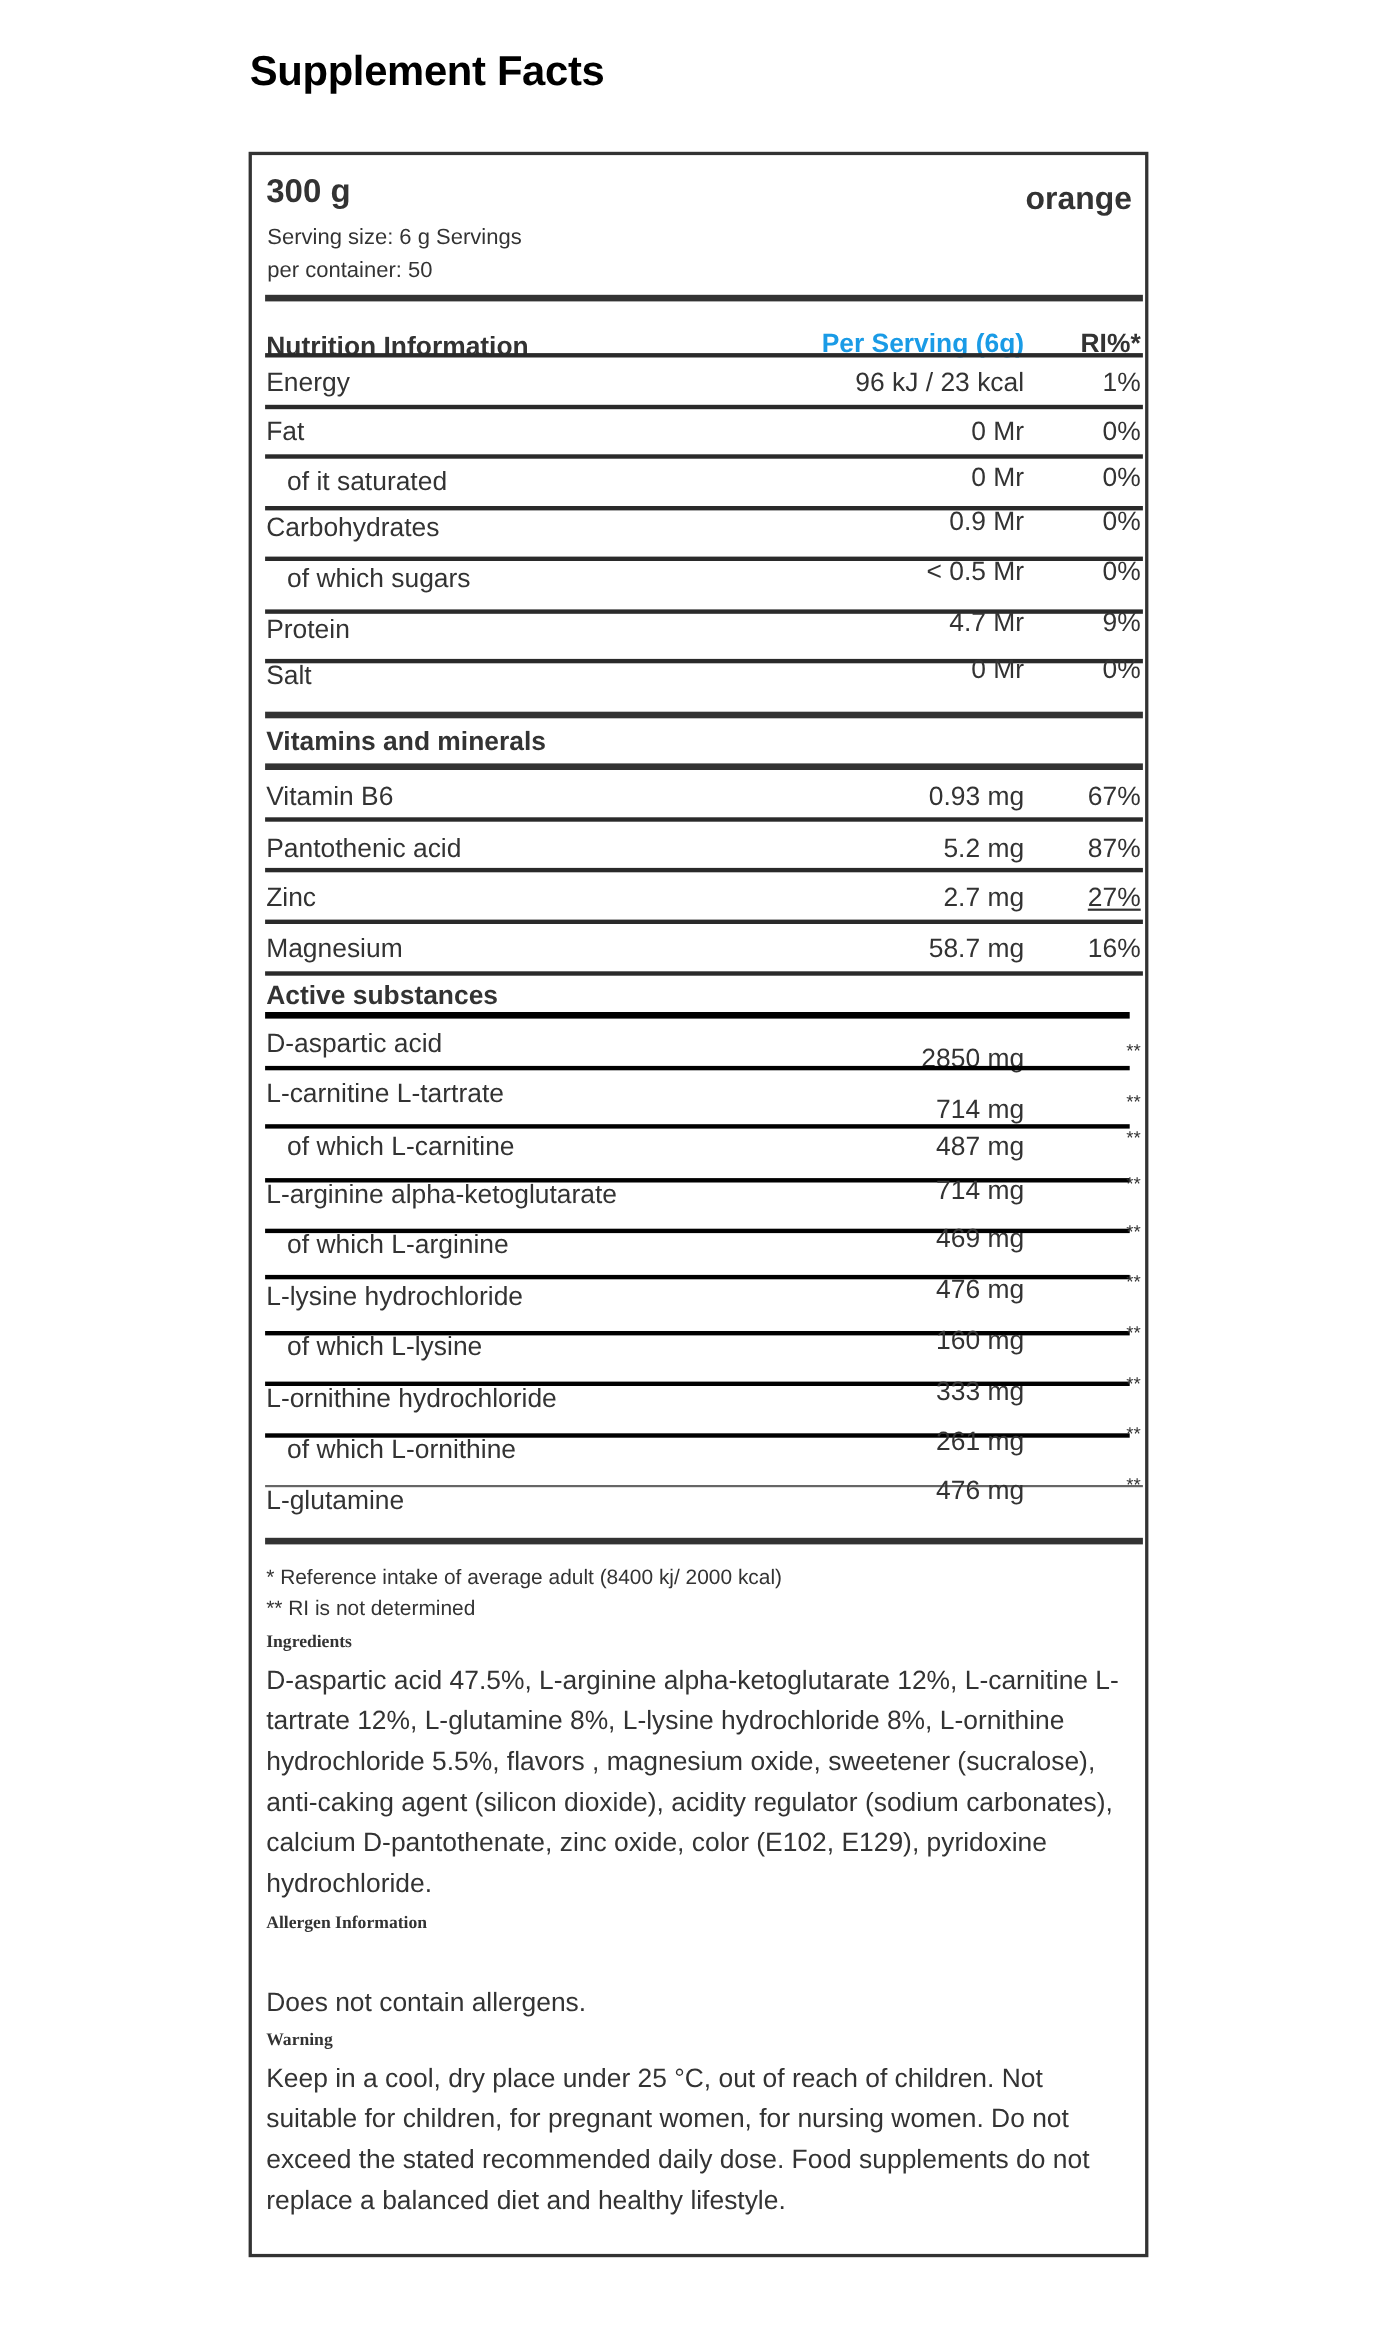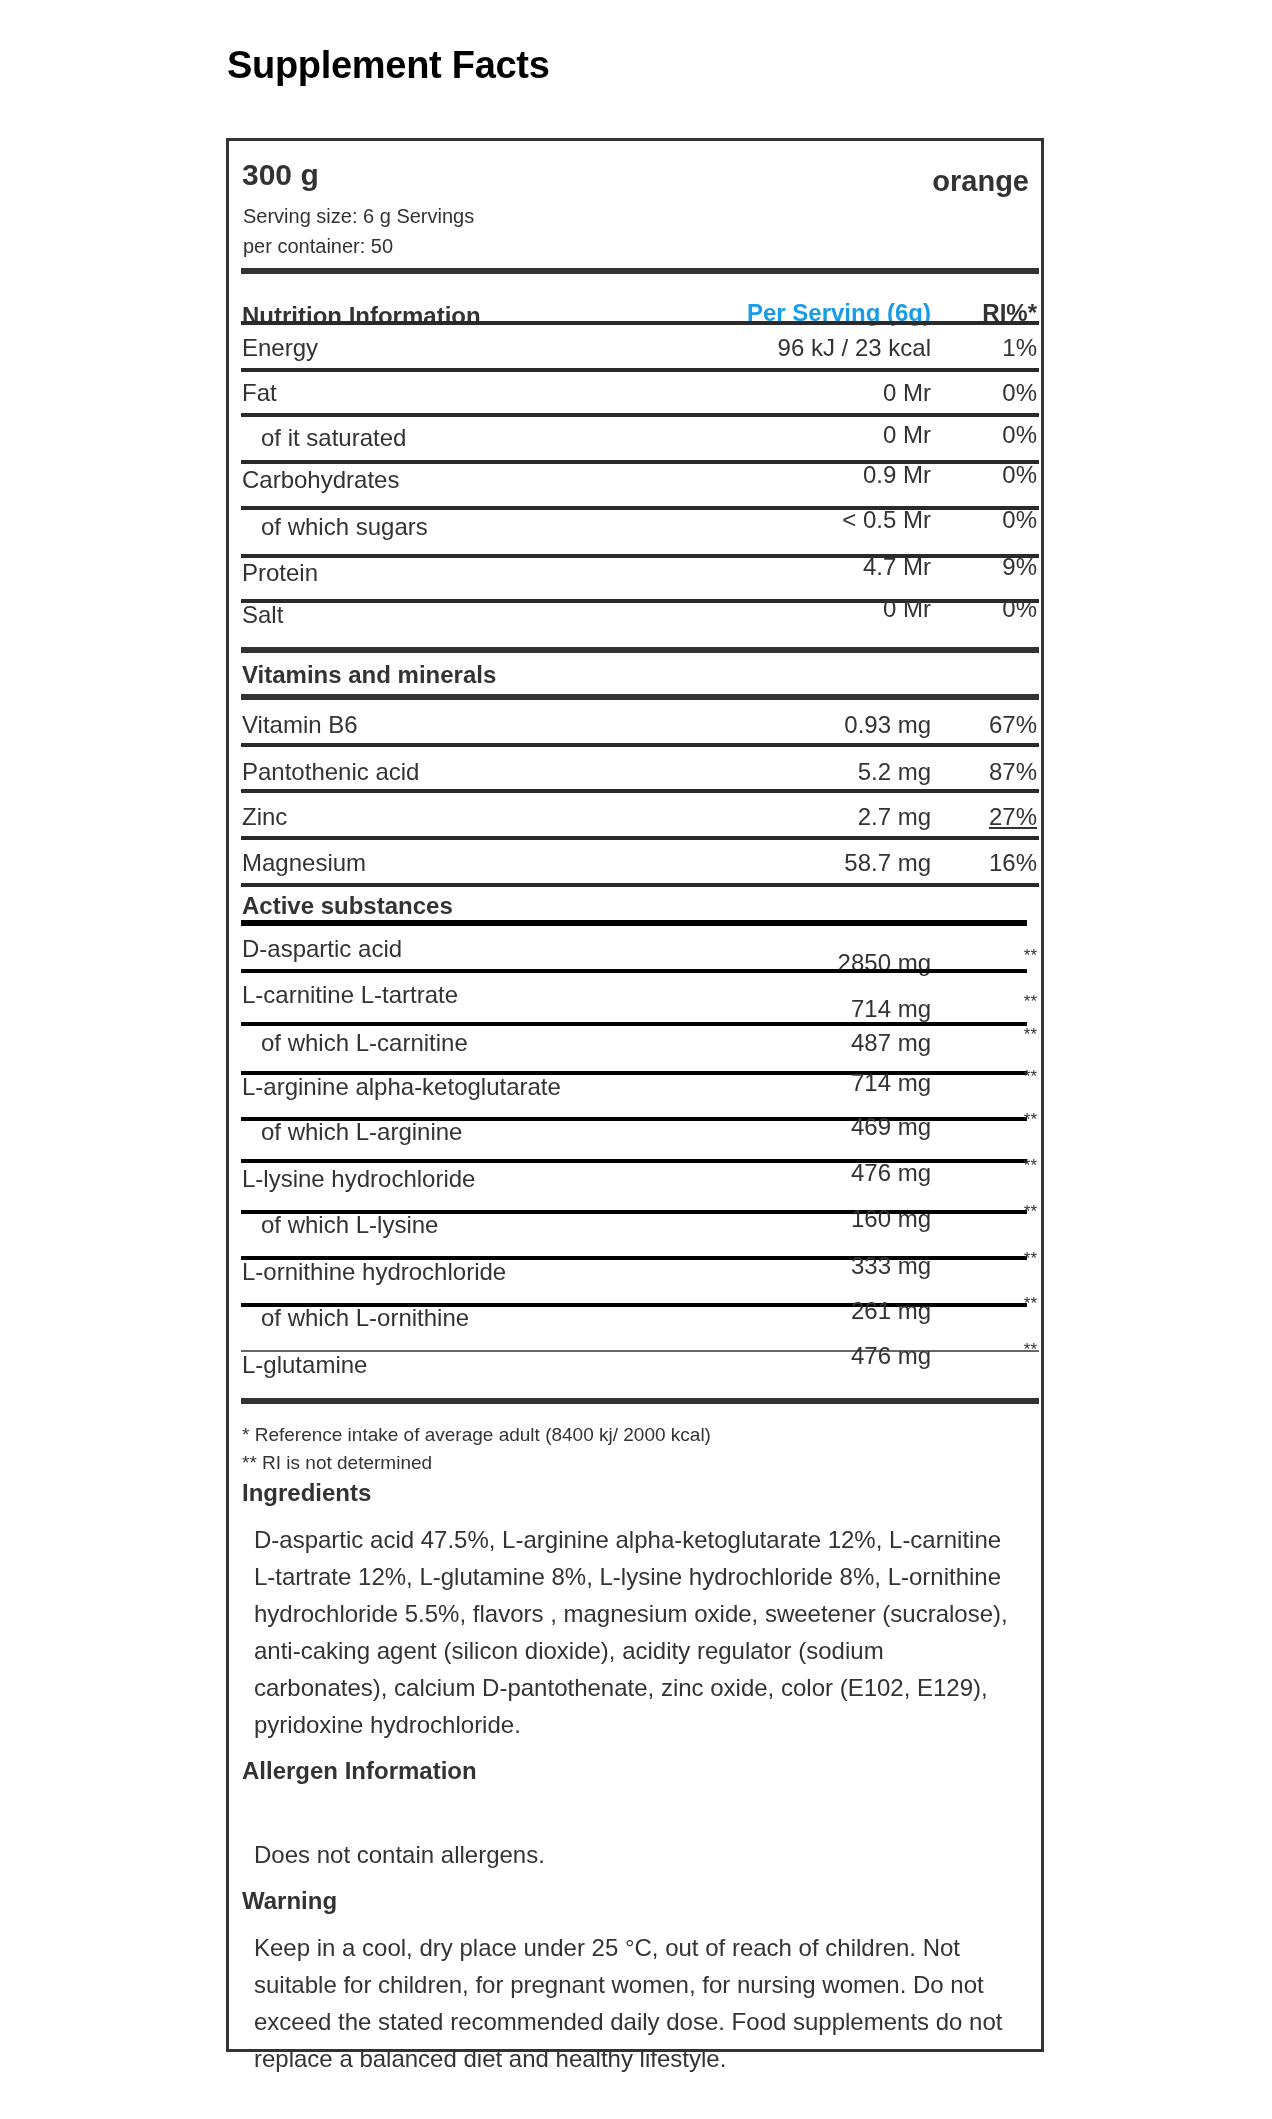--- a/index.html
+++ b/index.html
@@ -18,22 +18,22 @@
   .row { position: absolute; left: 12px; width: 798px; font-size: 24px; }
   .row .name { position: absolute; left: 1px; }
   .row .name.sub { left: 20px; }
   .row .val { position: absolute; right: 108px; text-align: right; white-space: nowrap; }
   .row .ri { position: absolute; right: 2px; text-align: right; white-space: nowrap; }
   .row .ri.ast { font-size: 17px; }
   .hdr { font-weight: bold; }
   .blue { color: #1a9be6; }
   .notes { position: absolute; left: 13px; top: 1280px; width: 790px; }
   .fn { font-size: 19px; line-height: 28px; }
-  .sec-title { font-size: 24px; font-weight: bold; line-height: 32px; }
-  .para { font-size: 24px; line-height: 37px; margin: 12px; }
+  .sec-title { font-size: 16px; font-weight: bold; line-height: 32px; font-family: Liberation Serif, serif; }
+  .para { font-size: 24px; line-height: 37px; margin: 0; }
   .gap { height: 37px; }
 </style>
 </head>
 <body>
 
 <h1 class="title">Supplement Facts</h1>
 
 <div class="box">
   <div class="abs weight">300 g</div>
   <div class="abs flavor">orange</div>

